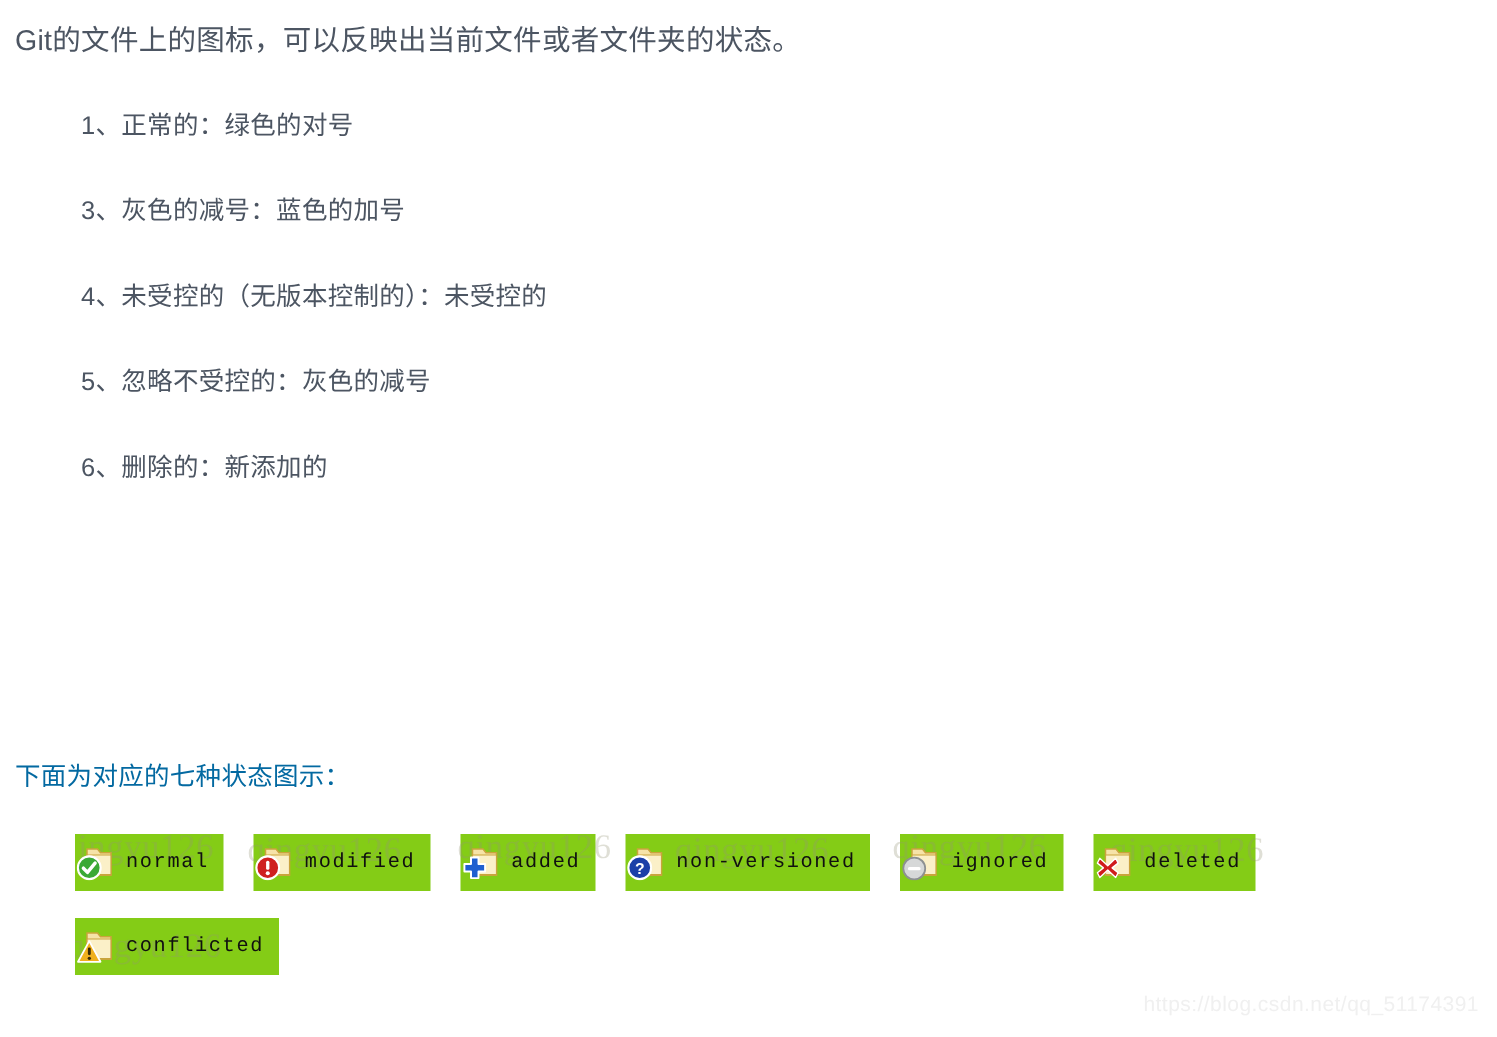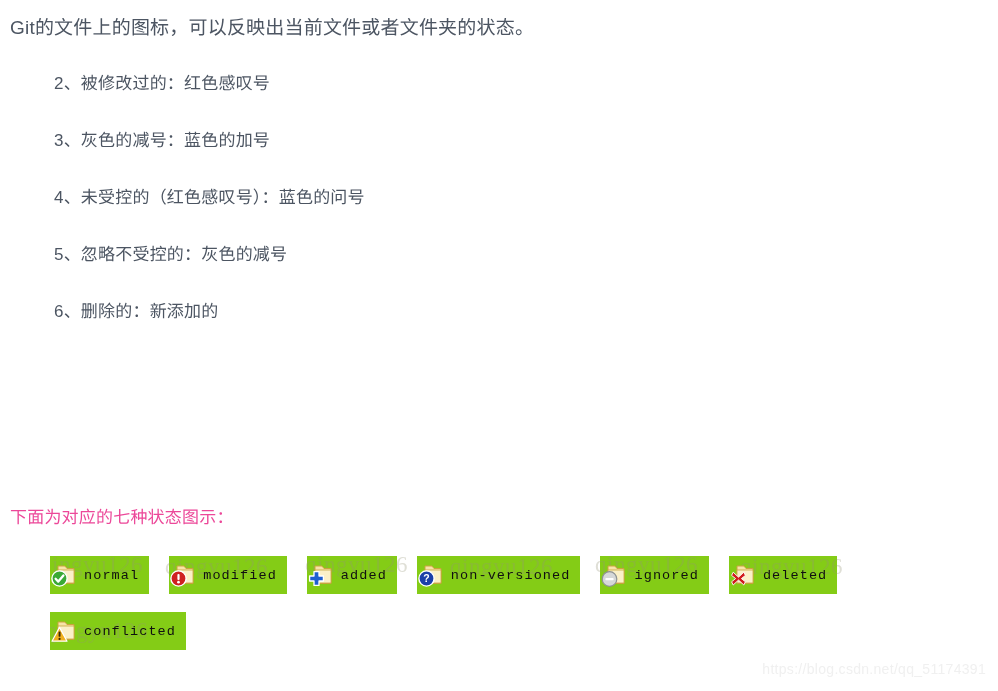--- a/index.html
+++ b/index.html
@@ -47,21 +47,21 @@
     letter-spacing: 0.2px;
   }
 
   
   .sub-heading {
     position: absolute;
     left: 10px;
     top: 505px;
     font-size: 17px;
     line-height: 26px;
-    color: #ec4899;
+    color: #0369a1;
     white-space: nowrap;
     letter-spacing: 0.2px;
   }
 
   
   .legend {
     position: absolute;
     left: 50px;
     top: 556px;
     width: 900px;
@@ -144,23 +144,23 @@
     letter-spacing: 0.3px;
     z-index: 9;
   }
 </style>
 </head>
 <body>
 
 <div class="intro">Git的文件上的图标，可以反映出当前文件或者文件夹的状态。</div>
 
 <div class="status-list">
-  <div class="item"><span>2、</span><span>被修改过的：红色感叹号</span></div>
+  <div class="item"><span>1、</span><span>正常的：绿色的对号</span></div>
   <div class="item"><span>3、</span><span>灰色的减号：蓝色的加号</span></div>
-  <div class="item"><span>4、</span><span>未受控的（红色感叹号）：蓝色的问号</span></div>
+  <div class="item"><span>4、</span><span>未受控的（无版本控制的）：未受控的</span></div>
   <div class="item"><span>5、</span><span>忽略不受控的：灰色的减号</span></div>
   <div class="item"><span>6、</span><span>删除的：新添加的</span></div>
 </div>
 
 <div class="sub-heading">下面为对应的七种状态图示：</div>
 
 <div class="legend">
 
   <div class="wm-band">
     <div class="wm" style="left:-10px; top:-4px;">qingyu126</div>

